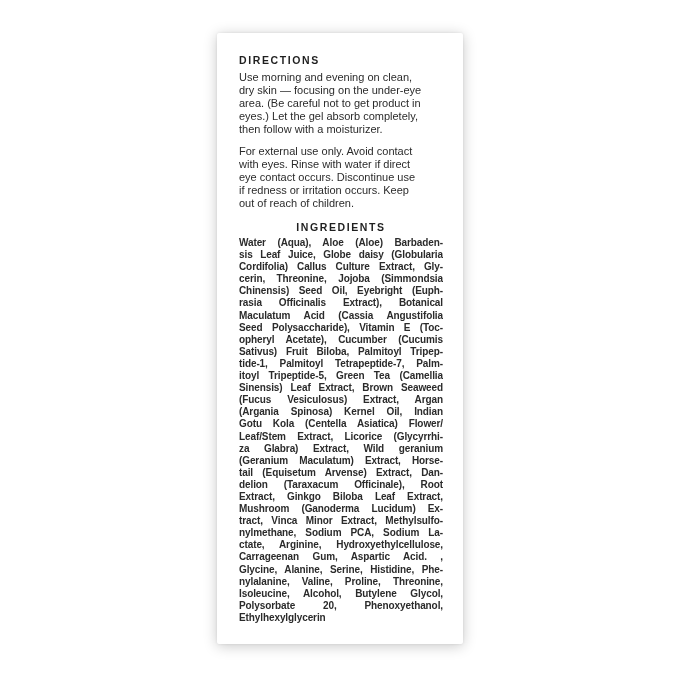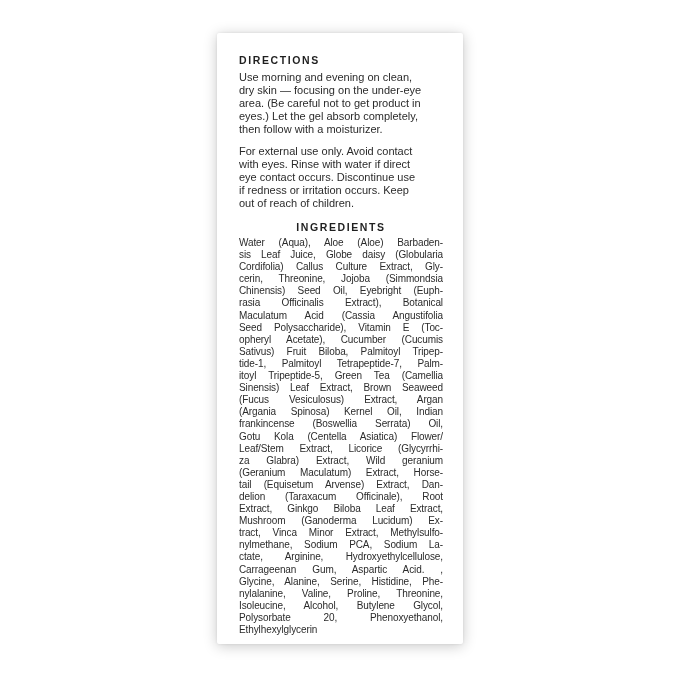--- a/index.html
+++ b/index.html
@@ -47,20 +47,21 @@
     text-align: left;
   }
   .para-1 { margin: 0 0 9px 0; }
   .para-2 { margin: 0 0 11px 0; }
   .ingredients-heading { margin-bottom: 3px; text-align: center; }
   .ingredients-body {
     font-size: 10px;
     line-height: 12.1px;
     letter-spacing: -0.1px;
     color: #2b2b2b;
+    font-weight: bold;
   }
   .ingredients-body .line {
     text-align: justify;
     text-align-last: justify;
     height: 12.1px;
     overflow: hidden;
   }
   .ingredients-body .line.last-line {
     text-align-last: left;
   }
@@ -100,21 +101,20 @@
           <div class="line">rasia Officinalis Extract), Botanical</div>
           <div class="line">Maculatum Acid (Cassia Angustifolia</div>
           <div class="line">Seed Polysaccharide), Vitamin E (Toc-</div>
           <div class="line">opheryl Acetate), Cucumber (Cucumis</div>
           <div class="line">Sativus) Fruit Biloba, Palmitoyl Tripep-</div>
           <div class="line">tide-1, Palmitoyl Tetrapeptide-7, Palm-</div>
           <div class="line">itoyl Tripeptide-5, Green Tea (Camellia</div>
           <div class="line">Sinensis) Leaf Extract, Brown Seaweed</div>
           <div class="line">(Fucus Vesiculosus) Extract, Argan</div>
           <div class="line">(Argania Spinosa) Kernel Oil, Indian</div>
-          <div class="line">frankincense (Boswellia Serrata) Oil,</div>
           <div class="line">Gotu Kola (Centella Asiatica) Flower/</div>
           <div class="line">Leaf/Stem Extract, Licorice (Glycyrrhi-</div>
           <div class="line">za Glabra) Extract, Wild geranium</div>
           <div class="line">(Geranium Maculatum) Extract, Horse-</div>
           <div class="line">tail (Equisetum Arvense) Extract, Dan-</div>
           <div class="line">delion (Taraxacum Officinale), Root</div>
           <div class="line">Extract, Ginkgo Biloba Leaf Extract,</div>
           <div class="line">Mushroom (Ganoderma Lucidum) Ex-</div>
           <div class="line">tract, Vinca Minor Extract, Methylsulfo-</div>
           <div class="line">nylmethane, Sodium PCA, Sodium La-</div>

